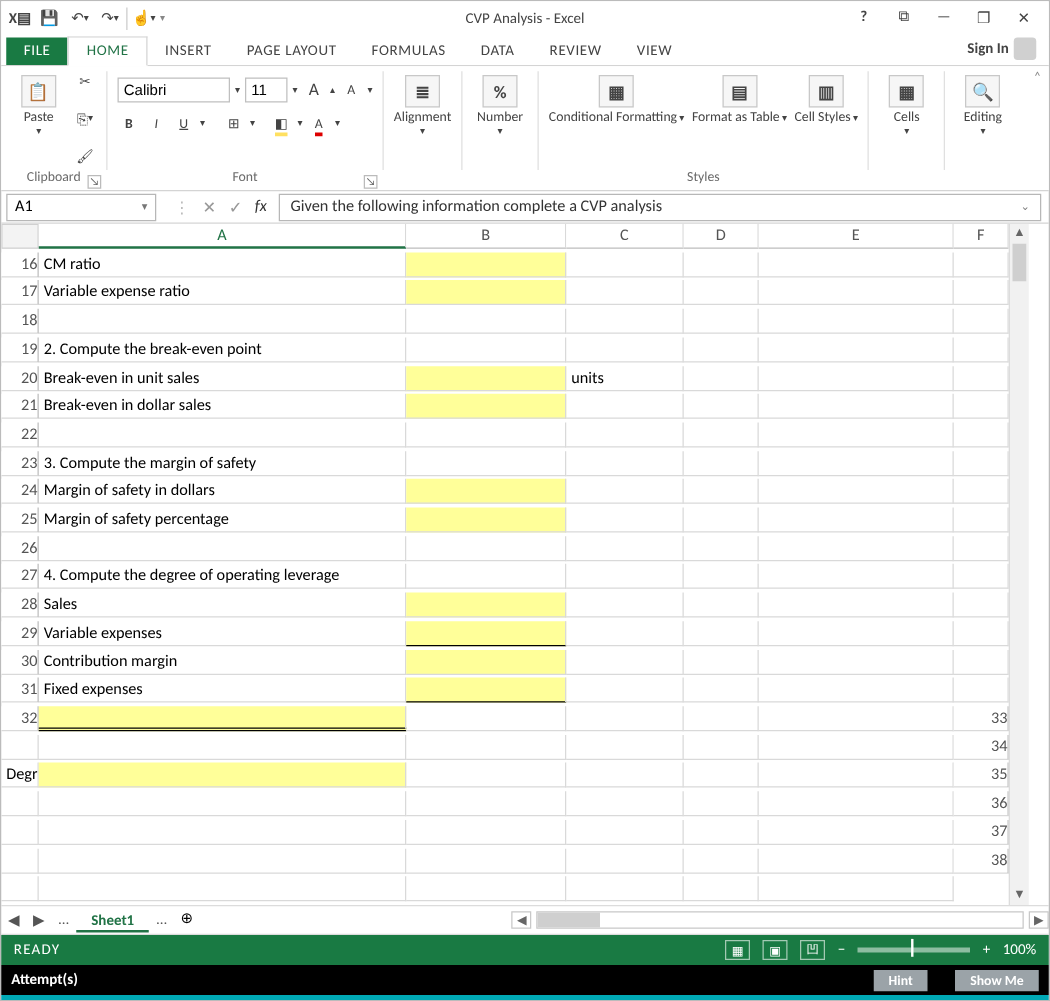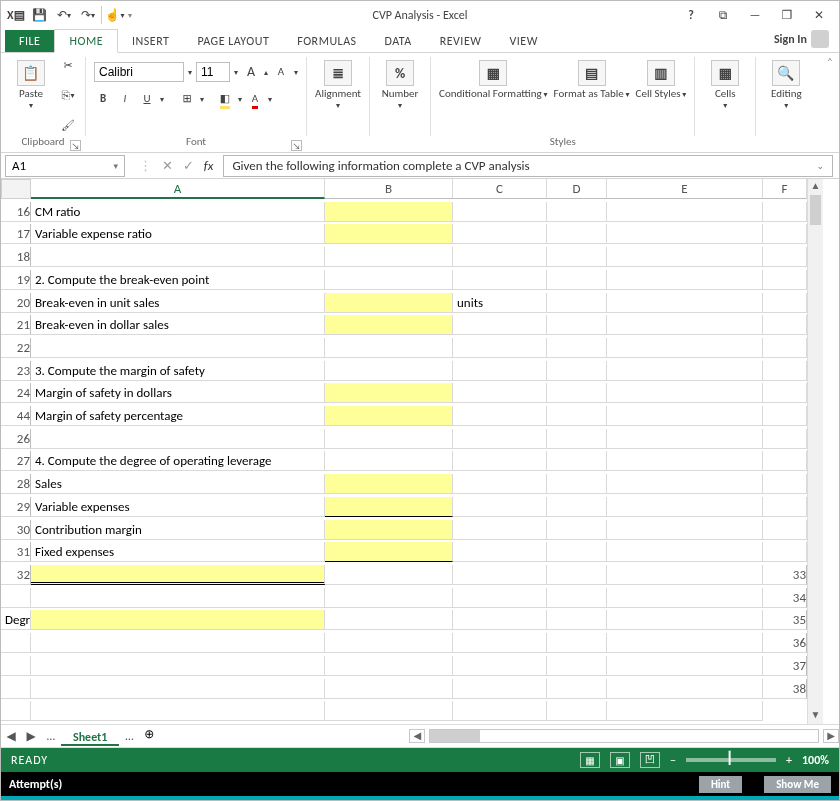--- a/index.html
+++ b/index.html
@@ -352,21 +352,21 @@
         <div class="c"></div>
         <div class="c"></div>
         <div class="c"></div>
         <div class="rh">24</div>
         <div class="c col-A">Margin of safety in dollars</div>
         <div class="c yellow"></div>
         <div class="c"></div>
         <div class="c"></div>
         <div class="c"></div>
         <div class="c"></div>
-        <div class="rh">44</div>
+        <div class="rh">25</div>
         <div class="c col-A">Margin of safety percentage</div>
         <div class="c yellow"></div>
         <div class="c"></div>
         <div class="c"></div>
         <div class="c"></div>
         <div class="c"></div>
         <div class="rh">26</div>
         <div class="c col-A"></div>
         <div class="c"></div>
         <div class="c"></div>
@@ -484,21 +484,21 @@
 
   <div class="status">
     <span style="letter-spacing:1px">READY</span>
     <div class="right">
       <div class="view-btn">▦</div>
       <div class="view-btn">▣</div>
       <div class="view-btn">凹</div>
       <span>−</span>
       <div class="zoom-track"></div>
       <span>+</span>
-      <span style="font-weight:bold">100%</span>
+      <span style="font-weight:normal">100%</span>
     </div>
   </div>
 
   <div class="practice">
     <span>Attempt(s)</span>
     <div class="right">
       <div class="btn">Hint</div>
       <div class="btn">Show Me</div>
     </div>
   </div>

